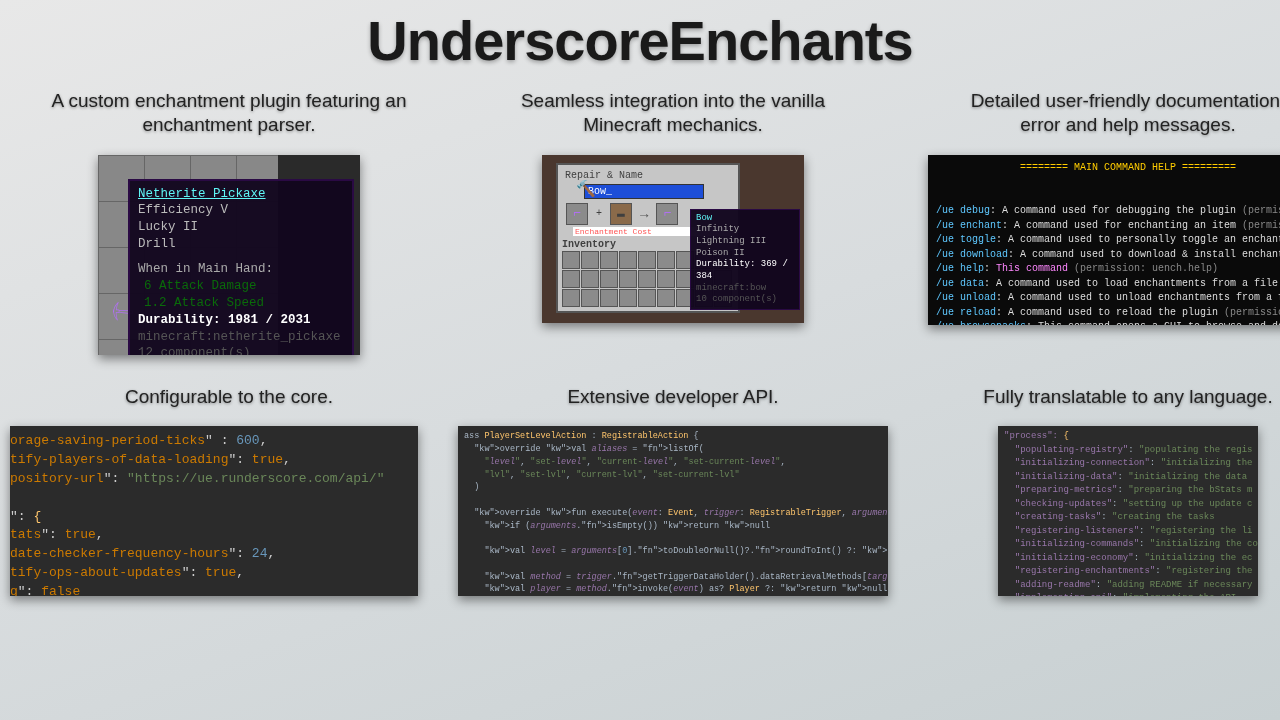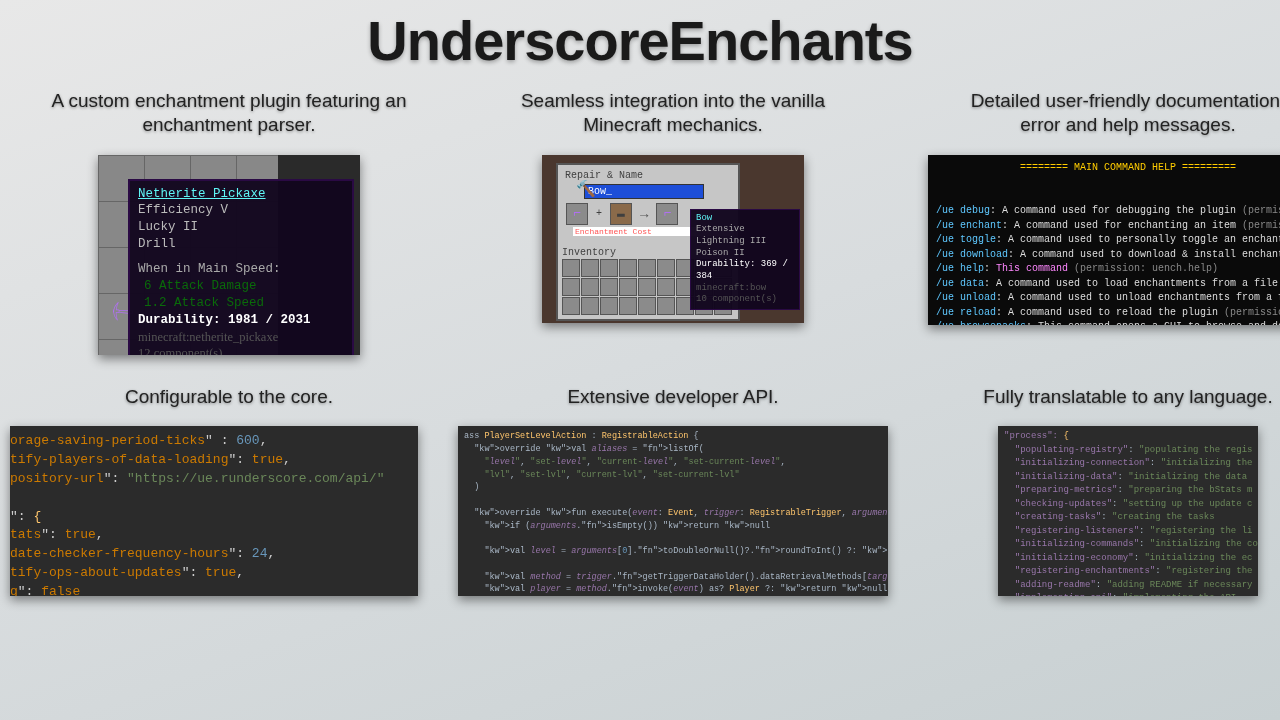--- a/index.html
+++ b/index.html
@@ -62,38 +62,38 @@
     background: rgba(18,6,30,0.96);
     border: 2px solid #2a0a44;
     font-size: 12.5px; line-height: 1.35;
     color: #aaa;
   }
   .p1-name { color:#5ff5f5; text-decoration: underline; }
   .p1-ench { color:#bbb; }
   .p1-hand { color:#aaa; margin-top:8px; }
   .p1-stat { color:#0a6a0a; text-indent:6px; }
   .p1-dur { color:#fff; font-weight:bold; }
-  .p1-id { color:#555;font-family:Liberation Serif, serif; }
+  .p1-id { color:#555; }
   .p1-pick { position:absolute; left:12px; top:146px; font-size:18px; color:#b070f0; transform:rotate(-45deg); }
 
   
   .p2 { width: 262px; height: 168px; position:relative; background:#4a372e; }
   .p2-win {
     position:absolute; left:14px; top:8px; width:184px;
     background:#c6c6c6; border:2px solid #555; padding:4px;
     font-size:10px; color:#3f3f3f;
   }
   .p2-title { background:#c6c6c6; padding:1px 3px; }
   .p2-input { background:#1d4ed8; color:#fff; border:1px solid #333; padding:1px 3px; margin:2px 0 2px 22px; width:120px; font-size:10px; }
   .p2-anvil { position:absolute; left:18px; top:14px; font-size:16px; color:#555; }
   .p2-row { display:flex; align-items:center; gap:8px; margin:4px 0 2px 4px; }
   .p2-slot { width:22px; height:22px; background:#8b8b8b; border:1px solid #555; font-size:13px; text-align:center; line-height:20px; }
   .p2-arrow { font-size:14px; color:#555; }
   .p2-cost { background:#ffffff; color:#ff5555; font-size:8px; padding:0 2px;margin-left:11px; }
-  .p2-inv { margin-top:11px; }
+  .p2-inv { margin-top:3px;font-weight:bold; }
   .p2-igrid { display:grid; grid-template-columns:repeat(9,18px); gap:1px; margin-top:1px; }
   .p2-igrid div { width:18px; height:18px; background:#8b8b8b; border:1px solid #555; }
   .p2-tip {
     position:absolute; right:4px; top:54px; width:110px;
     background:rgba(18,6,30,0.97); border:1px solid #2a0a44;
     padding:3px 5px; font-size:9px; color:#aaa; line-height:1.3;
   }
   .p2-bow { color:#5ff5f5; }
   .p2-d { color:#fff; }
   .p2-gray { color:#555; }
@@ -160,21 +160,21 @@
     <div class="caption">A custom enchantment plugin featuring an enchantment parser.</div>
     <div class="panel p1">
       <div class="p1-grid"></div>
       <div class="p1-dark"></div>
       <div class="p1-pick">⛏</div>
       <div class="p1-tip">
         <div class="p1-name">Netherite Pickaxe</div>
         <div class="p1-ench">Efficiency V</div>
         <div class="p1-ench">Lucky II</div>
         <div class="p1-ench">Drill</div>
-        <div class="p1-hand">When in Main Speed:</div>
+        <div class="p1-hand">When in Main Hand:</div>
         <div class="p1-stat">6 Attack Damage</div>
         <div class="p1-stat">1.2 Attack Speed</div>
         <div class="p1-dur">Durability: 1981 / 2031</div>
         <div class="p1-id">minecraft:netherite_pickaxe</div>
         <div class="p1-id">12 component(s)</div>
       </div>
     </div>
   </div>
 
   <div class="cell">
@@ -218,21 +218,21 @@
             <div></div>
             <div></div>
             <div></div>
             <div></div>
             <div></div>
             <div></div>
         </div>
       </div>
       <div class="p2-tip">
         <div class="p2-bow">Bow</div>
-        <div>Extensive</div>
+        <div>Infinity</div>
         <div>Lightning III</div>
         <div>Poison II</div>
         <div class="p2-d">Durability: 369 / 384</div>
         <div class="p2-gray">minecraft:bow</div>
         <div class="p2-gray">10 component(s)</div>
       </div>
     </div>
   </div>
 
   <div class="cell">

